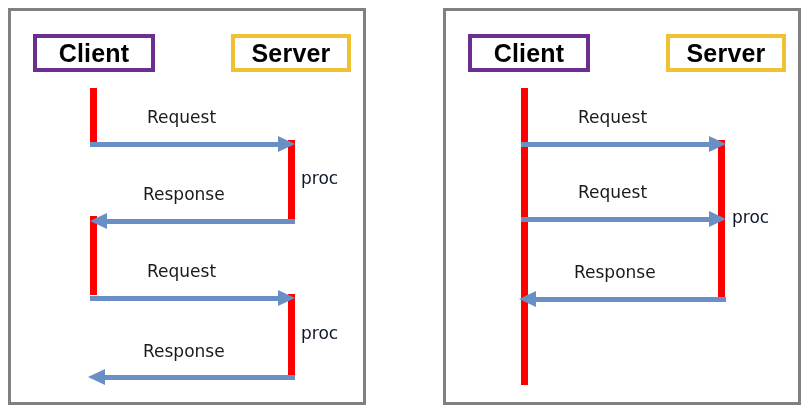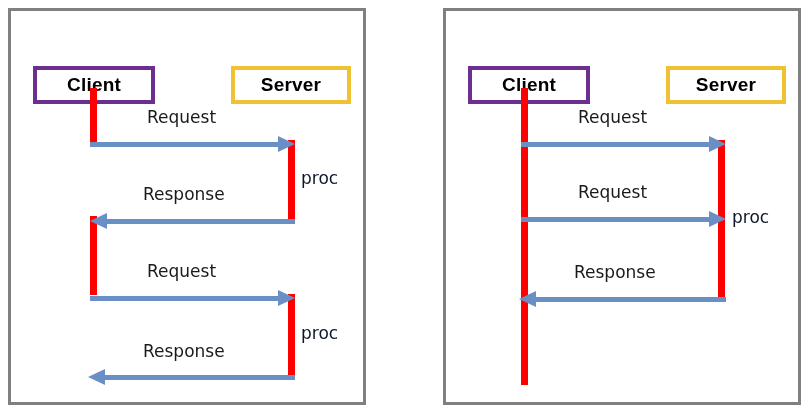--- a/index.html
+++ b/index.html
@@ -32,24 +32,23 @@
   #panel-right { left: 443px; top: 8px; width: 358px; height: 397px; }
 
   .actor-box {
     position: absolute;
     box-sizing: border-box;
     background: #ffffff;
     display: flex;
     align-items: center;
     justify-content: center;
     font-weight: bold;
-    font-size: 19px;
+    font-size: 25px;
     color: #000000;
     letter-spacing: 0.2px;
-    margin-top: 32px;
   }
   .actor-client { border: 4px solid #6B2F8F; }
   .actor-server { border: 4px solid #F0C132; }
 
   .lifeline {
     position: absolute;
     background: #FF0000;
     width: 7px;
   }
 

